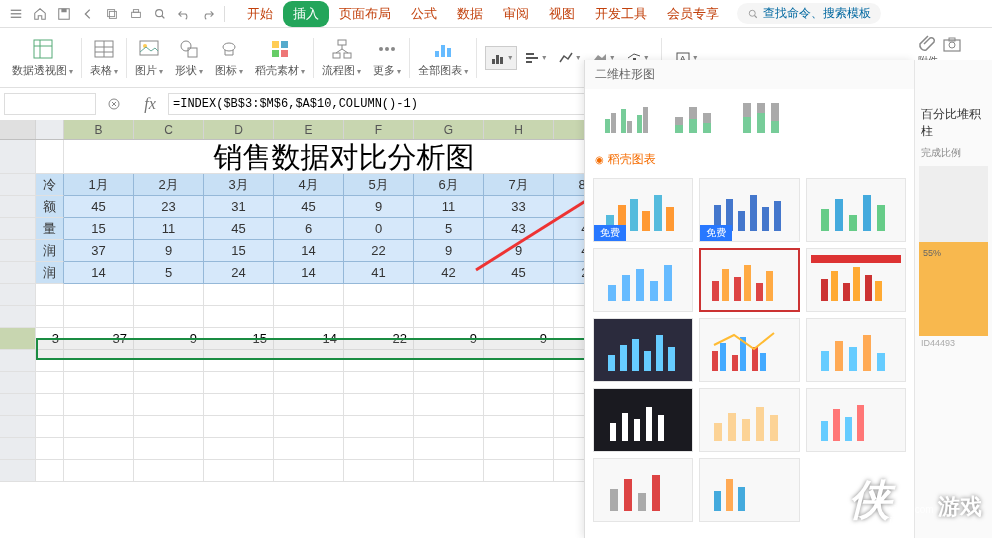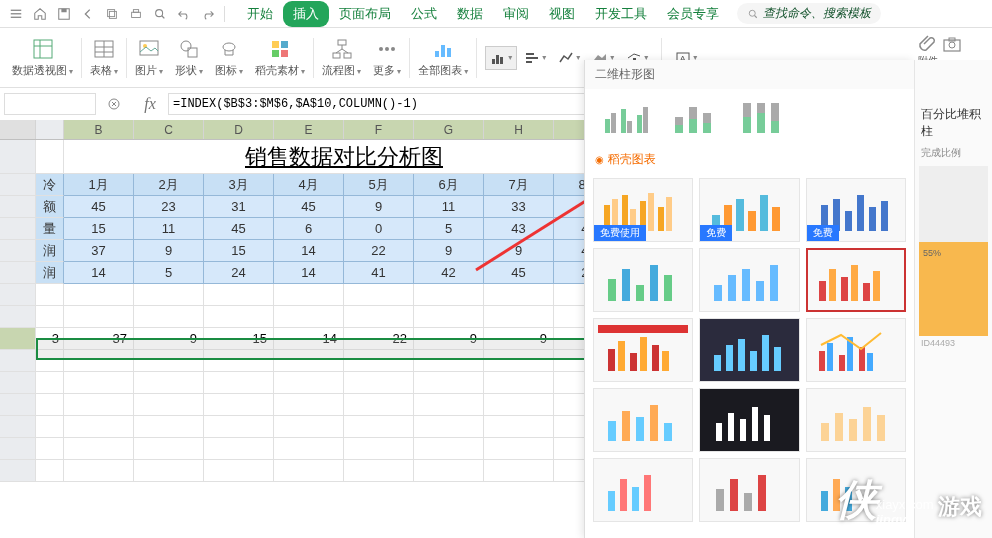--- a/index.html
+++ b/index.html
@@ -6,24 +6,24 @@
     body { width: 992px; height: 538px; background: #fff; overflow: hidden; position: relative; }
     
     
     .title-bar { height: 28px; background: #fff; display: flex; align-items: center; padding: 0 4px; border-bottom: 1px solid #e0e0e0; }
     .title-bar svg { width: 14px; height: 14px; }
     .title-icon { width: 24px; height: 24px; display: flex; align-items: center; justify-content: center; color: #666; cursor: pointer; }
     .title-sep { width: 1px; height: 16px; background: #ddd; margin: 0 4px; }
     
     
     .tabs { display: flex; align-items: center; margin-left: 8px; font-size: 13px; }
-    .tab { padding: 4px 10px; color: #15803d; cursor: pointer; }
+    .tab { padding: 4px 10px; color: #c2410c; cursor: pointer; }
     .tab.active { background: #23a55a; color: #fff; border-radius: 9px; }
     
-    .search-box { margin-left: 8px; display: flex; align-items: center; background: #f5f5f5; border-radius: 12px; padding: 2px 10px; font-size: 12px; color: #14532d; font-style: italic; }
+    .search-box { margin-left: 8px; display: flex; align-items: center; background: #f5f5f5; border-radius: 12px; padding: 2px 10px; font-size: 12px; color: #0369a1; }
     .search-box svg { width: 12px; height: 12px; margin-right: 4px; }
     
     
     .ribbon { height: 60px; background: #fff; display: flex; align-items: center; padding: 0 6px; border-bottom: 1px solid #e0e0e0; }
     .ribbon-group { display: flex; flex-direction: column; align-items: center; padding: 0 6px; cursor: pointer; color: #555; font-size: 11px; }
     .ribbon-group svg { width: 24px; height: 24px; margin-bottom: 2px; }
     .ribbon-sep { width: 1px; height: 40px; background: #e5e5e5; margin: 0 2px; }
     .small-group { display: flex; gap: 2px; padding: 0 6px; }
     .small-btn { width: 32px; height: 24px; display: flex; align-items: center; justify-content: center; cursor: pointer; border: 1px solid transparent; }
     .small-btn svg { width: 16px; height: 16px; }
@@ -44,21 +44,21 @@
     
     .grid-body { position: relative; }
     .g-row { display: flex; height: 22px; }
     .cell { width: 70px; border-right: 1px solid #e0e0e0; border-bottom: 1px solid #e0e0e0; font-size: 13px; text-align: center; line-height: 22px; background: #fff; }
     .cell.rh { width: 36px; background: #eaecef; font-size: 11px; color: #666; }
     .cell.edge { width: 28px; background: #c8e0f5; border-right: 1px solid #95b8d8; overflow: hidden; color: #333; }
     .cell.data-header { background: #c8e0f5; border-right: 1px solid #95b8d8; border-bottom: 1px solid #95b8d8; color: #333; }
     .cell.data { background: #d6e8fa; border-right: 1px solid #95b8d8; border-bottom: 1px solid #95b8d8; color: #333; }
     
     .title-row { display: flex; height: 34px; }
-    .title-cell { flex: 0 0 560px; text-align: center; font-size: 22px; line-height: 34px; background: #fff; border-bottom: 1px solid #e0e0e0; text-decoration: underline; }
+    .title-cell { flex: 0 0 560px; text-align: center; font-size: 29px; line-height: 34px; background: #fff; border-bottom: 1px solid #e0e0e0; }
     
     .sel-row { position: absolute; top: 198px; left: 36px; width: 560px; height: 22px; border: 2px solid #1a8c42; background: rgba(200,200,200,0.3); pointer-events: none; }
     .sel-handle { position: absolute; bottom: -4px; right: -4px; width: 6px; height: 6px; background: #1a8c42; }
     
     .arrow-annotation { position: absolute; top: 175px; left: 466px; width: 160px; height: 100px; pointer-events: none; }
     
     
     .chart-panel { position: absolute; top: 60px; right: 78px; width: 330px; bottom: 0; background: #fff; border-left: 1px solid #ddd; box-shadow: -2px 0 8px rgba(0,0,0,0.1); }
     .panel-title { padding: 6px 10px; font-size: 12px; color: #666; background: #fafafa; }
     .builtin-charts { display: flex; gap: 20px; padding: 10px 16px; }
@@ -80,21 +80,21 @@
     .side-preview-label { position: absolute; top: 48%; left: 4px; font-size: 9px; color: #666; }
     .side-id { font-size: 9px; color: #aaa; padding: 2px; }
     
     .attach-group { position: absolute; top: 30px; right: 0; width: 78px; display: flex; gap: 4px; padding: 4px; font-size: 10px; }
     .attach-btn { display: flex; flex-direction: column; align-items: center; color: #666; cursor: pointer; }
     .attach-btn svg { width: 20px; height: 20px; }
     
     
     .watermark { position: absolute; bottom: 10px; right: 10px; pointer-events: none; }
     .watermark-main { font-size: 42px; font-weight: bold; color: #fff; font-style: italic; text-shadow: 0 0 4px rgba(0,0,0,0.5); font-family: serif; letter-spacing: -2px; }
-    .watermark-side { font-size: 13px; color: rgba(255,255,255,0.9); display: inline-block; vertical-align: bottom; line-height: 1.2; }
+    .watermark-side { font-size: 10px; color: rgba(255,255,255,0.9); display: inline-block; vertical-align: bottom; line-height: 1.2; }
     .watermark-sub { font-size: 22px; color: #fff; font-weight: bold; text-shadow: 0 0 4px rgba(0,0,0,0.5); }
   </style>
 </head>
 <body>
 
 <div class="title-bar">
   <div class="title-icon">
       <svg viewBox="0 0 16 16">
         <rect x="2" y="3" width="12" height="1.5" fill="#888"></rect>
         <rect x="2" y="7" width="12" height="1.5" fill="#888"></rect>
@@ -535,33 +535,20 @@
         <rect x="20" y="4" width="8" height="10" fill="#aaa"></rect>
         <rect x="20" y="14" width="8" height="20" fill="#7c9"></rect>
         <rect x="34" y="4" width="8" height="18" fill="#aaa"></rect>
         <rect x="34" y="22" width="8" height="12" fill="#7c9"></rect>
       </svg>
   </div>
   <div class="template-header">稻壳图表</div>
   <div class="templates">
     <div class="template">
         <svg width="90" height="50" viewBox="0 0 90 50">
-          <rect x="6" y="20" width="6" height="26" fill="#f6a623"></rect>
-          <rect x="14" y="14" width="6" height="32" fill="#fc8"></rect>
-          <rect x="24" y="10" width="6" height="36" fill="#f6a623"></rect>
-          <rect x="32" y="24" width="6" height="22" fill="#fc8"></rect>
-          <rect x="42" y="16" width="6" height="30" fill="#f6a623"></rect>
-          <rect x="50" y="8" width="6" height="38" fill="#fc8"></rect>
-          <rect x="60" y="22" width="6" height="24" fill="#f6a623"></rect>
-          <rect x="68" y="12" width="6" height="34" fill="#fc8"></rect>
-        </svg>
-        <div class="badge free-use">免费使用</div>
-      </div>
-    <div class="template">
-        <svg width="90" height="50" viewBox="0 0 90 50">
           <rect x="8" y="30" width="8" height="16" fill="#5bd"></rect>
           <rect x="20" y="20" width="8" height="26" fill="#f93"></rect>
           <rect x="32" y="14" width="8" height="32" fill="#5bd"></rect>
           <rect x="44" y="26" width="8" height="20" fill="#f93"></rect>
           <rect x="56" y="10" width="8" height="36" fill="#5bd"></rect>
           <rect x="68" y="22" width="8" height="24" fill="#f93"></rect>
         </svg>
         <div class="badge">免费</div>
       </div>
     <div class="template">

